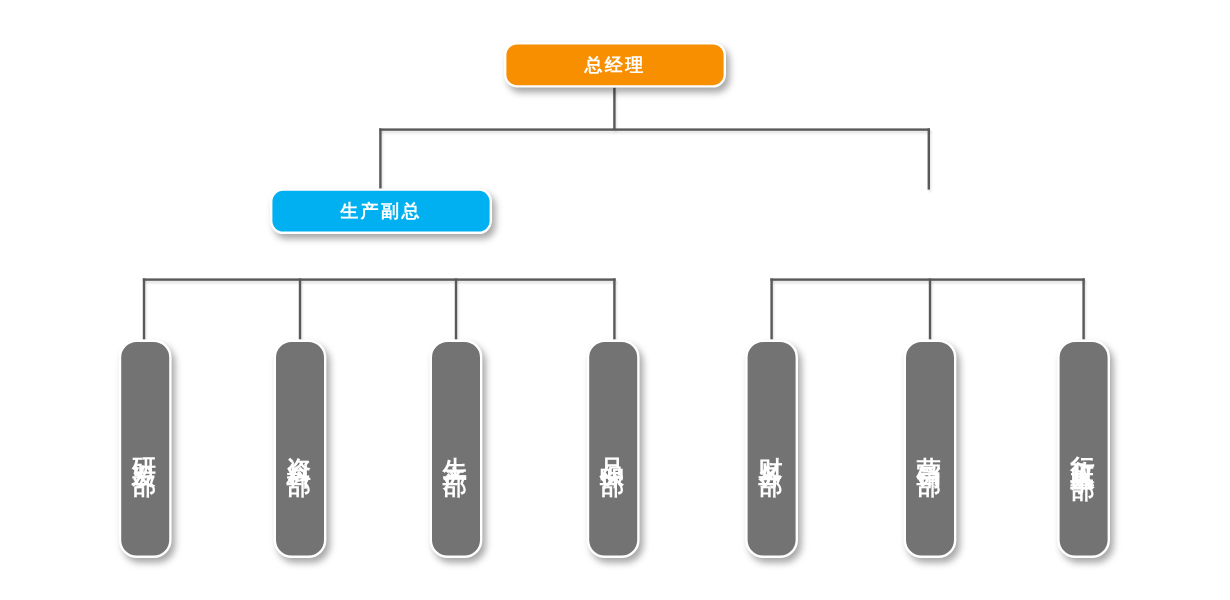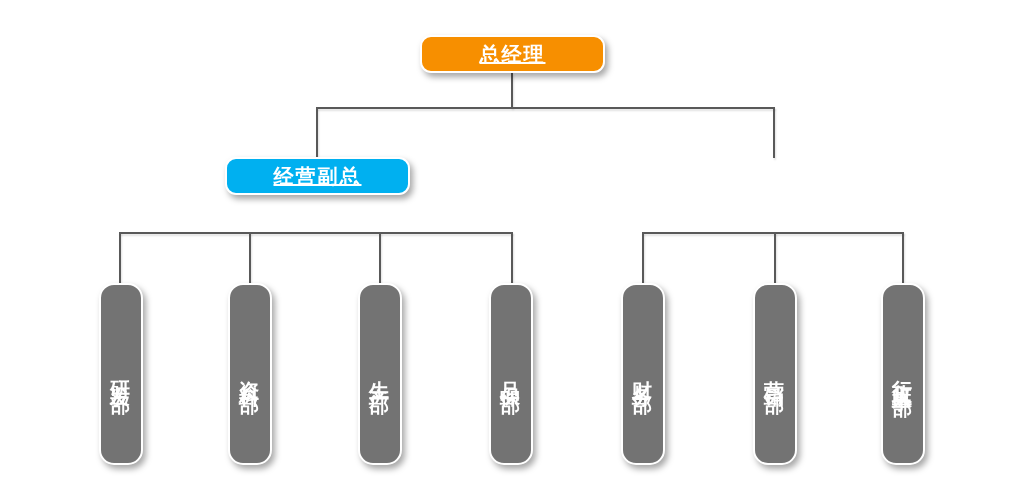--- a/index.html
+++ b/index.html
@@ -38,23 +38,22 @@
     justify-content: center;
     color: #ffffff;
     font-weight: bold;
     border: 2px solid #ffffff;
     box-shadow: 3px 4px 6px rgba(0,0,0,0.35);
   }
   .node.h-box {
     height: 38px;
     width: 185px;
     border-radius: 11px;
-    font-size: 20px;
+    font-size: 15px;
     letter-spacing: 2px;
-    text-decoration: underline;
   }
   .node.root { background: var(--orange); }
   .node.mgr  { background: var(--blue); }
 
   .node.dept {
     background: var(--gray);
     width: 44px;
     height: 182px;
     top: 283px;
     border-radius: 15px;
@@ -81,21 +80,21 @@
   <div class="line v" style="left:379px; top:232px; height:51px;"></div>
   <div class="line v" style="left:511px; top:232px; height:51px;"></div>
 
   <div class="line h" style="left:642px; top:232px; width:262px;"></div>
   <div class="line v" style="left:642px; top:232px; height:51px;"></div>
   <div class="line v" style="left:774px; top:232px; height:51px;"></div>
   <div class="line v" style="left:902px; top:232px; height:51px;"></div>
 
   <div class="node h-box root" style="left:420px; top:35px;">总经理</div>
 
-  <div class="node h-box mgr" style="left:225px; top:157px;">经营副总</div>
+  <div class="node h-box mgr" style="left:225px; top:157px;">生产副总</div>
 
   <div class="node dept" style="left:99px;">研发部</div>
   <div class="node dept" style="left:228px;">资料部</div>
   <div class="node dept" style="left:358px;">生产部</div>
   <div class="node dept" style="left:489px;">品保部</div>
 
   <div class="node dept" style="left:621px;">财务部</div>
   <div class="node dept" style="left:753px;">营销部</div>
   <div class="node dept wide5" style="left:881px;">行政人事部</div>
 

